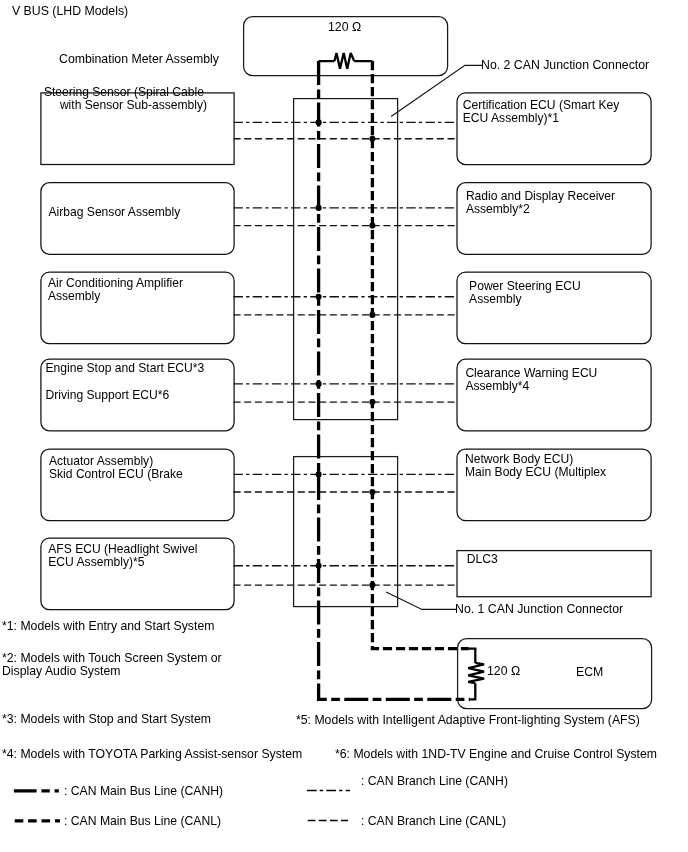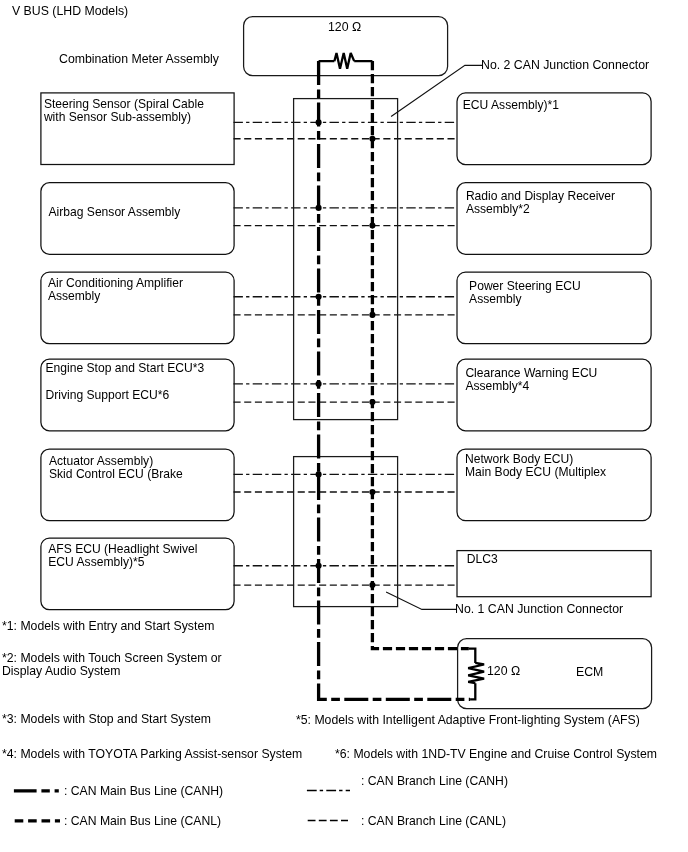--- a/index.html
+++ b/index.html
@@ -65,27 +65,27 @@
       <circle cx="372.4" cy="492" r="3.05" fill="#000"></circle>
       <circle cx="318.6" cy="565.8" r="3.05" fill="#000"></circle>
       <circle cx="372.4" cy="585.1" r="3.05" fill="#000"></circle>
       <path d="M 391.1 116.5 L 464.9 65.4 L 482 65.4" fill="none" stroke="#111" stroke-width="1.15"></path>
       <path d="M 386.1 592.1 L 421.9 609.4 L 456 609.4" fill="none" stroke="#111" stroke-width="1.15"></path>
       <line x1="13.9" y1="790.9" x2="58.8" y2="790.9" stroke="#000" stroke-width="3.3" stroke-dasharray="22.7,4.8,8.4,4.8"></line>
       <line x1="14.7" y1="820.9" x2="60" y2="820.9" stroke="#000" stroke-width="3.3" stroke-dasharray="8.6,4.8"></line>
       <line x1="306.9" y1="790.5" x2="350" y2="790.5" stroke="#000" stroke-width="1.45" stroke-dasharray="9.8,3.0,3.4,3.2"></line>
       <line x1="307.7" y1="820.5" x2="348" y2="820.5" stroke="#000" stroke-width="1.45" stroke-dasharray="7.8,3.3"></line>
     </svg>
-<div class="node-label" style="left:43.9px;top:98px;width:185.2px;"><div style="height: 13.4px;">Steering Sensor (Spiral Cable</div><div style="height: 13.4px;">with Sensor Sub-assembly)</div></div>
+<div class="node-label" style="left:43.9px;top:86px;width:185.2px;"><div style="height: 13.4px;">Steering Sensor (Spiral Cable</div><div style="height: 13.4px; margin-left: 16px;">with Sensor Sub-assembly)</div></div>
     <div class="node-label" style="left:48.5px;top:206px;width:185.2px;"><div style="height: 13.4px;">Airbag Sensor Assembly</div></div>
     <div class="node-label" style="left:47.9px;top:276.8px;width:185.2px;"><div style="height: 13.4px;">Air Conditioning Amplifier</div><div style="height: 13.4px;">Assembly</div></div>
     <div class="node-label" style="left:45.5px;top:362.40000000000003px;width:185.2px;"><div style="height: 13.4px;">Engine Stop and Start ECU*3</div><div style="height: 13.4px;">&nbsp;</div><div style="height: 13.4px;">Driving Support ECU*6</div></div>
     <div class="node-label" style="left:49px;top:454.5px;width:185.2px;"><div style="height: 13.4px;">Actuator Assembly)</div><div style="height: 13.4px;">Skid Control ECU (Brake</div></div>
     <div class="node-label" style="left:48.3px;top:542.5px;width:185.2px;"><div style="height: 13.4px;">AFS ECU (Headlight Swivel</div><div style="height: 13.4px;">ECU Assembly)*5</div></div>
-    <div class="node-label" style="left:462.79999999999995px;top:98.5px;width:186.1px;"><div style="height: 13.4px;">ECU Assembly)*1</div></div>
+    <div class="node-label" style="left:462.79999999999995px;top:98.5px;width:186.1px;"><div style="height: 13.4px;">Certification ECU (Smart Key</div><div style="height: 13.4px;">ECU Assembly)*1</div></div>
     <div class="node-label" style="left:465.9px;top:189.5px;width:186.1px;"><div style="height: 13.4px;">Radio and Display Receiver</div><div style="height: 13.4px;">Assembly*2</div></div>
     <div class="node-label" style="left:469.09999999999997px;top:279.8px;width:186.1px;"><div style="height: 13.4px;">Power Steering ECU</div><div style="height: 13.4px;">Assembly</div></div>
     <div class="node-label" style="left:465.4px;top:366.5px;width:186.1px;"><div style="height: 13.4px;">Clearance Warning ECU</div><div style="height: 13.4px;">Assembly*4</div></div>
     <div class="node-label" style="left:465px;top:452.59999999999997px;width:186.1px;"><div style="height: 13.4px;">Network Body ECU)</div><div style="height: 13.4px;">Main Body ECU (Multiplex</div></div>
     <div class="node-label" style="left:466.79999999999995px;top:553.3px;width:186.1px;"><div style="height: 13.4px;">DLC3</div></div>
     <div class="txt" style="left:12px;top:4.5px;">V BUS (LHD Models)</div>
     <div class="txt" style="left:59px;top:53px;">Combination Meter Assembly</div>
     <div class="txt" style="left:328px;top:20.5px;">120 Ω</div>
     <div class="txt" style="left:481px;top:58.5px;">No. 2 CAN Junction Connector</div>
     <div class="txt" style="left:455px;top:603px;">No. 1 CAN Junction Connector</div>

